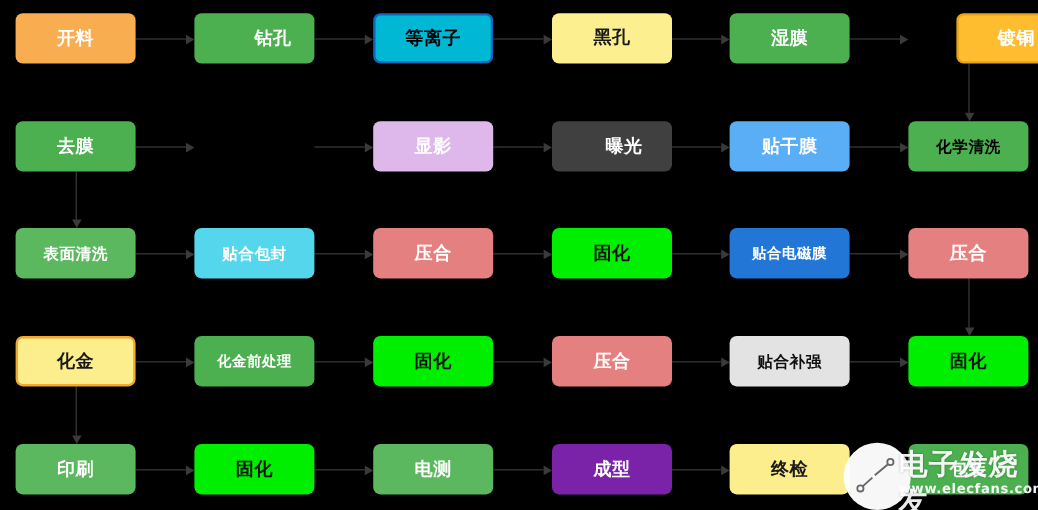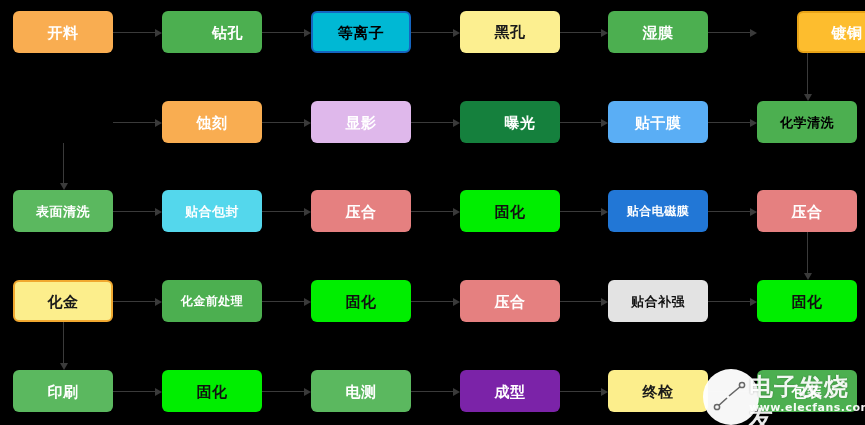--- a/index.html
+++ b/index.html
@@ -129,23 +129,23 @@
     <div class="conn h" style="left: 560px; top: 391px; width: 41px; background: rgb(58, 58, 58);"></div>
     <div class="arrowhead right" style="left: 601px; top: 387.5px; border-left-color: rgb(58, 58, 58);"></div>
     <div class="conn h" style="left: 708px; top: 391px; width: 42px; background: rgb(58, 58, 58);"></div>
     <div class="arrowhead right" style="left: 750px; top: 387.5px; border-left-color: rgb(58, 58, 58);"></div>
     <div class="node" style="left: 13px; top: 11px; background: rgb(249, 173, 81); color: rgb(255, 255, 255);">开料</div>
     <div class="node" style="left: 162px; top: 11px; background: rgb(76, 175, 80); color: rgb(255, 255, 255); padding-left: 31px;">钻孔</div>
     <div class="node" style="left: 311px; top: 11px; background: rgb(0, 184, 212); color: #000000; border: 2px solid rgb(21, 101, 192);">等离子</div>
     <div class="node" style="left: 460px; top: 11px; background: rgb(252, 239, 144); color: rgb(26, 26, 26); font-family: Liberation Serif, serif;">黑孔</div>
     <div class="node" style="left: 608px; top: 11px; background: rgb(76, 175, 80); color: rgb(255, 255, 255);">湿膜</div>
     <div class="node" style="left: 757px; top: 11px; background: rgb(253, 189, 46); color: rgb(255, 255, 255); border: 2px solid rgb(232, 163, 23); margin-left: 40px;">镀铜</div>
-    <div class="node" style="left: 162px; top: 101px; background: rgb(249, 173, 81); color: rgb(255, 255, 255);">蚀刻</div>
+    <div class="node" style="left: 13px; top: 101px; background: rgb(76, 175, 80); color: rgb(255, 255, 255);">去膜</div>
     <div class="node" style="left: 311px; top: 101px; background: rgb(223, 184, 235); color: rgb(255, 255, 255);">显影</div>
-    <div class="node" style="left: 460px; top: 101px; background: #15803d; color: rgb(255, 255, 255); padding-left: 20px;">曝光</div>
+    <div class="node" style="left: 460px; top: 101px; background: #404040; color: rgb(255, 255, 255); padding-left: 20px;">曝光</div>
     <div class="node" style="left: 608px; top: 101px; background: rgb(90, 174, 245); color: rgb(255, 255, 255);">贴干膜</div>
     <div class="node wide" style="left: 757px; top: 101px; background: rgb(76, 175, 80); color: #000000;">化学清洗</div>
     <div class="node wide" style="left: 13px; top: 190px; background: rgb(91, 184, 95); color: rgb(255, 255, 255);">表面清洗</div>
     <div class="node wide" style="left: 162px; top: 190px; background: rgb(84, 215, 236); color: rgb(255, 255, 255);">贴合包封</div>
     <div class="node" style="left: 311px; top: 190px; background: rgb(229, 128, 128); color: rgb(255, 255, 255);">压合</div>
     <div class="node" style="left: 460px; top: 190px; background: rgb(0, 238, 0); color: rgb(17, 17, 17);">固化</div>
     <div class="node tiny" style="left: 608px; top: 190px; background: rgb(34, 119, 214); color: rgb(255, 255, 255);">贴合电磁膜</div>
     <div class="node" style="left: 757px; top: 190px; background: rgb(229, 128, 128); color: rgb(255, 255, 255);">压合</div>
     <div class="node" style="left: 13px; top: 280px; background: rgb(252, 238, 140); color: rgb(26, 26, 26); border: 2px solid rgb(240, 168, 48);">化金</div>
     <div class="node tiny" style="left: 162px; top: 280px; background: rgb(76, 175, 80); color: rgb(255, 255, 255);">化金前处理</div>

